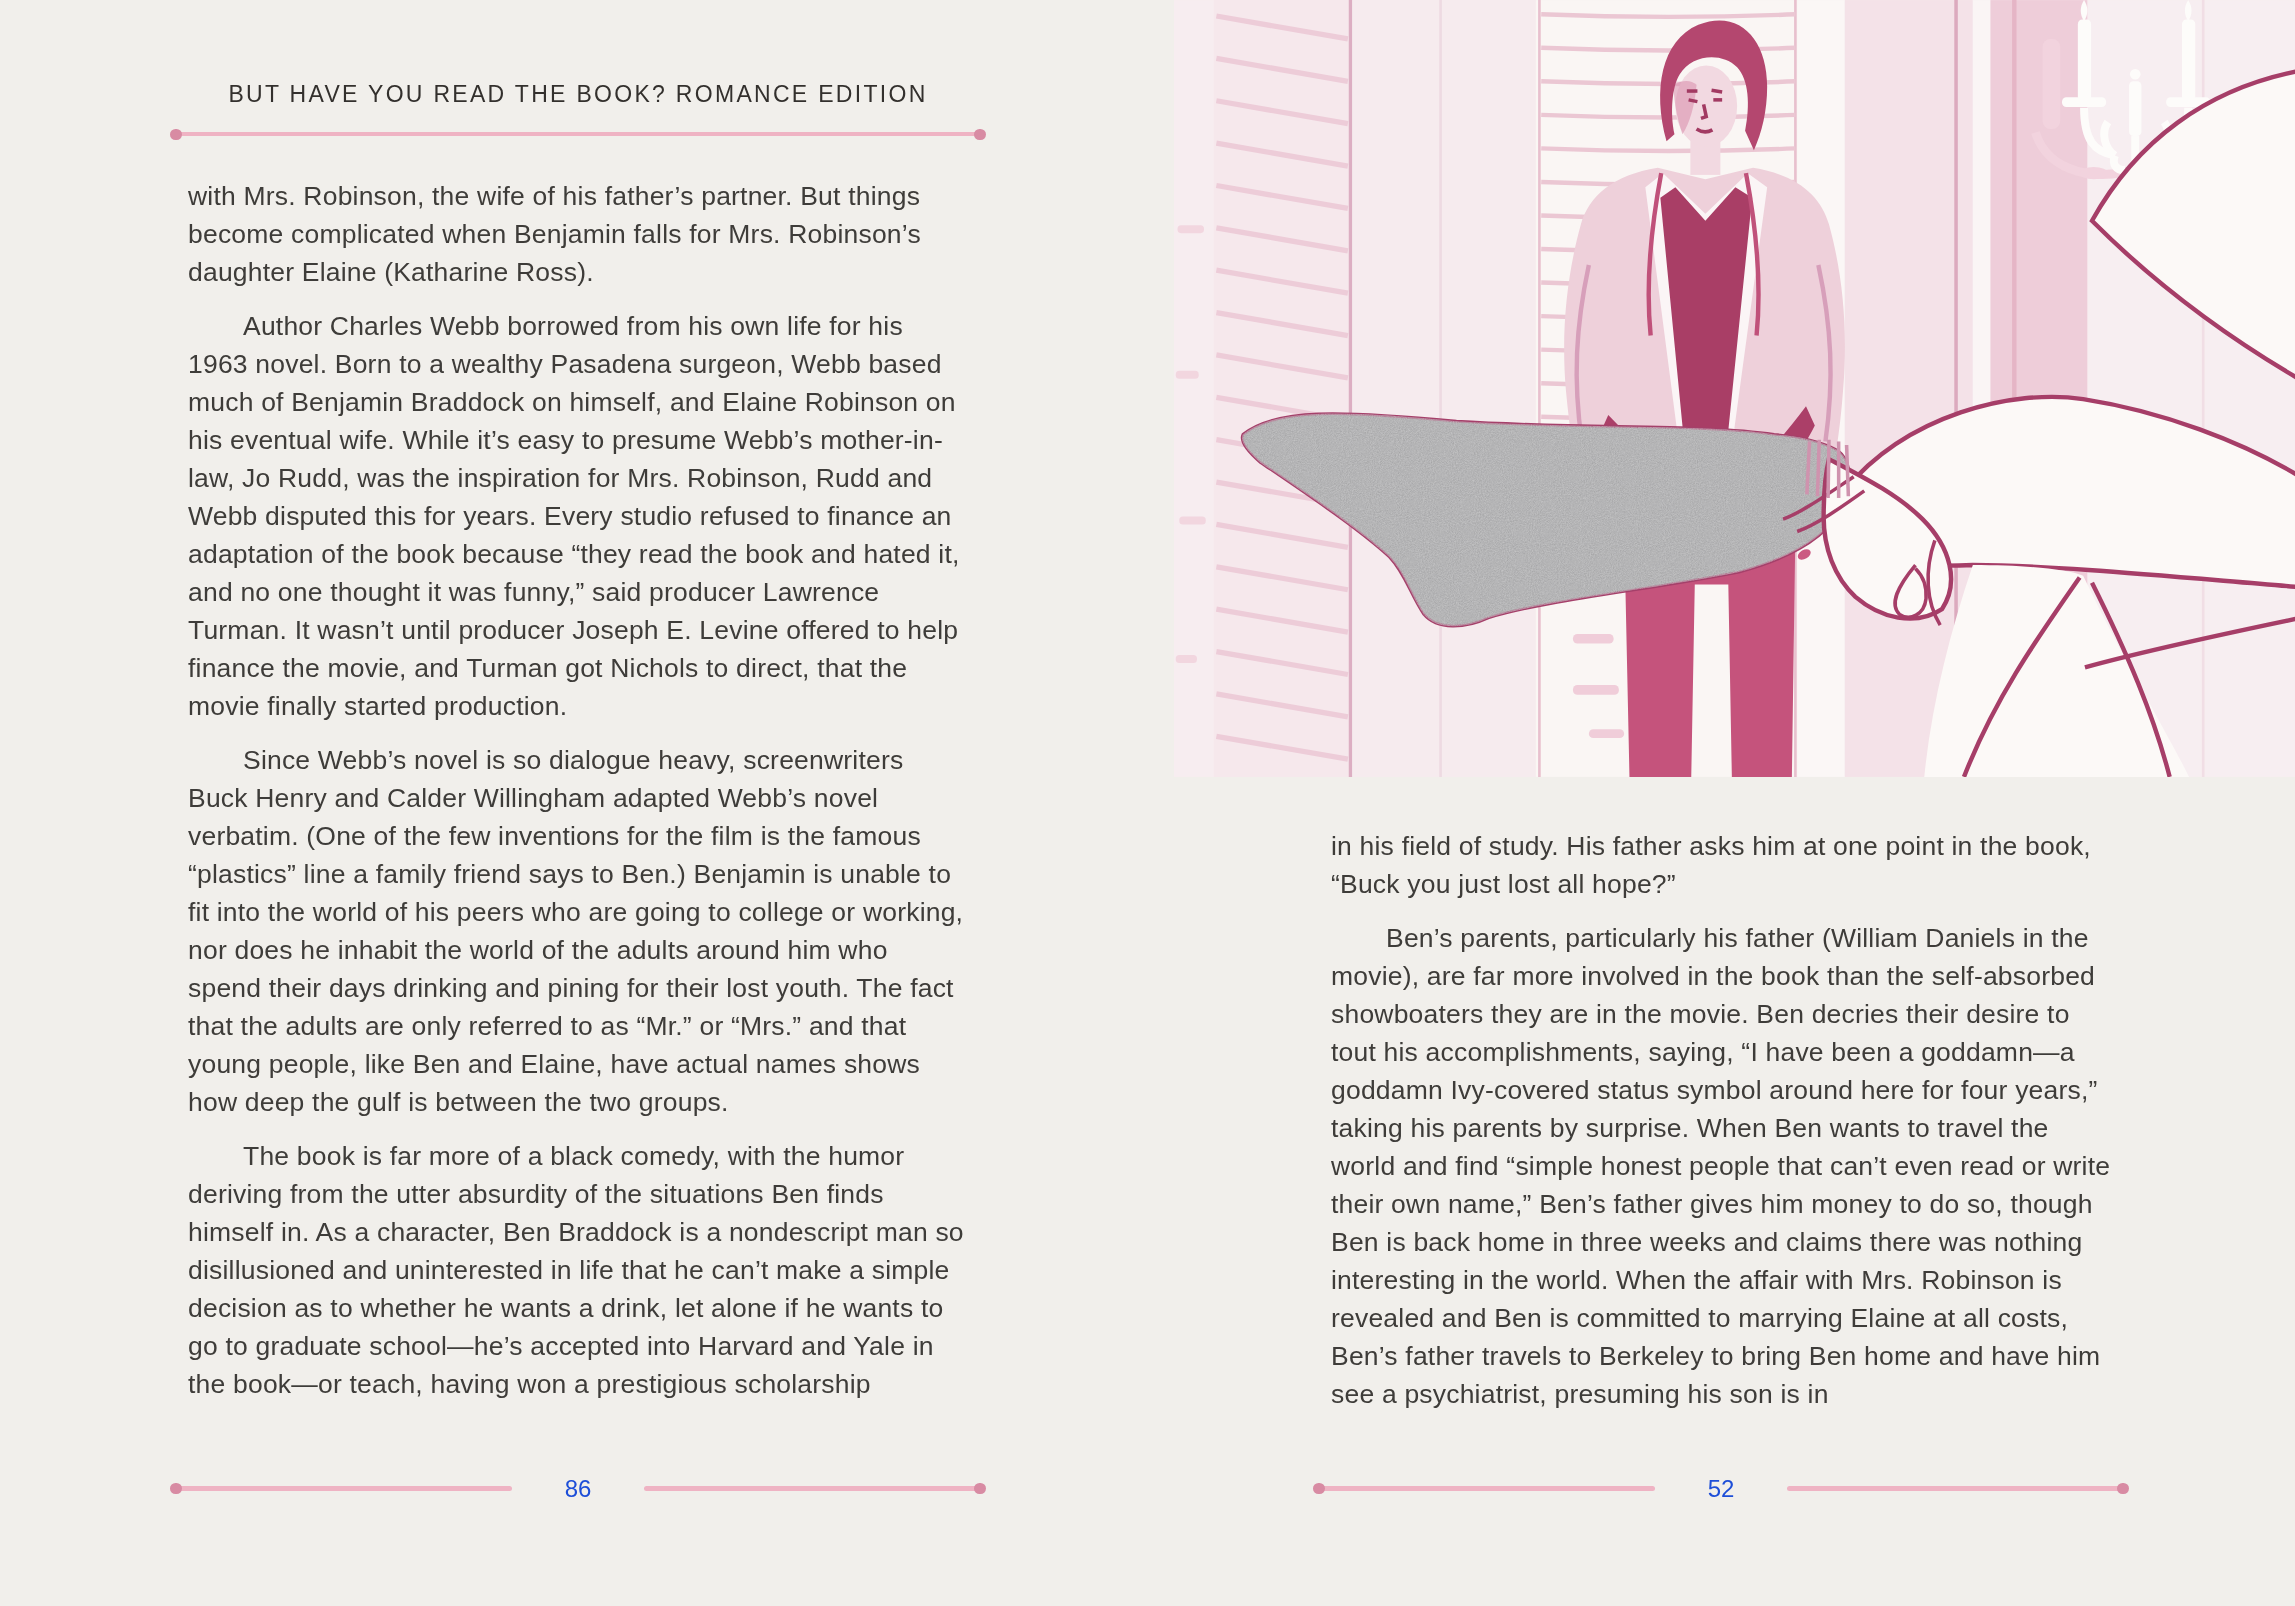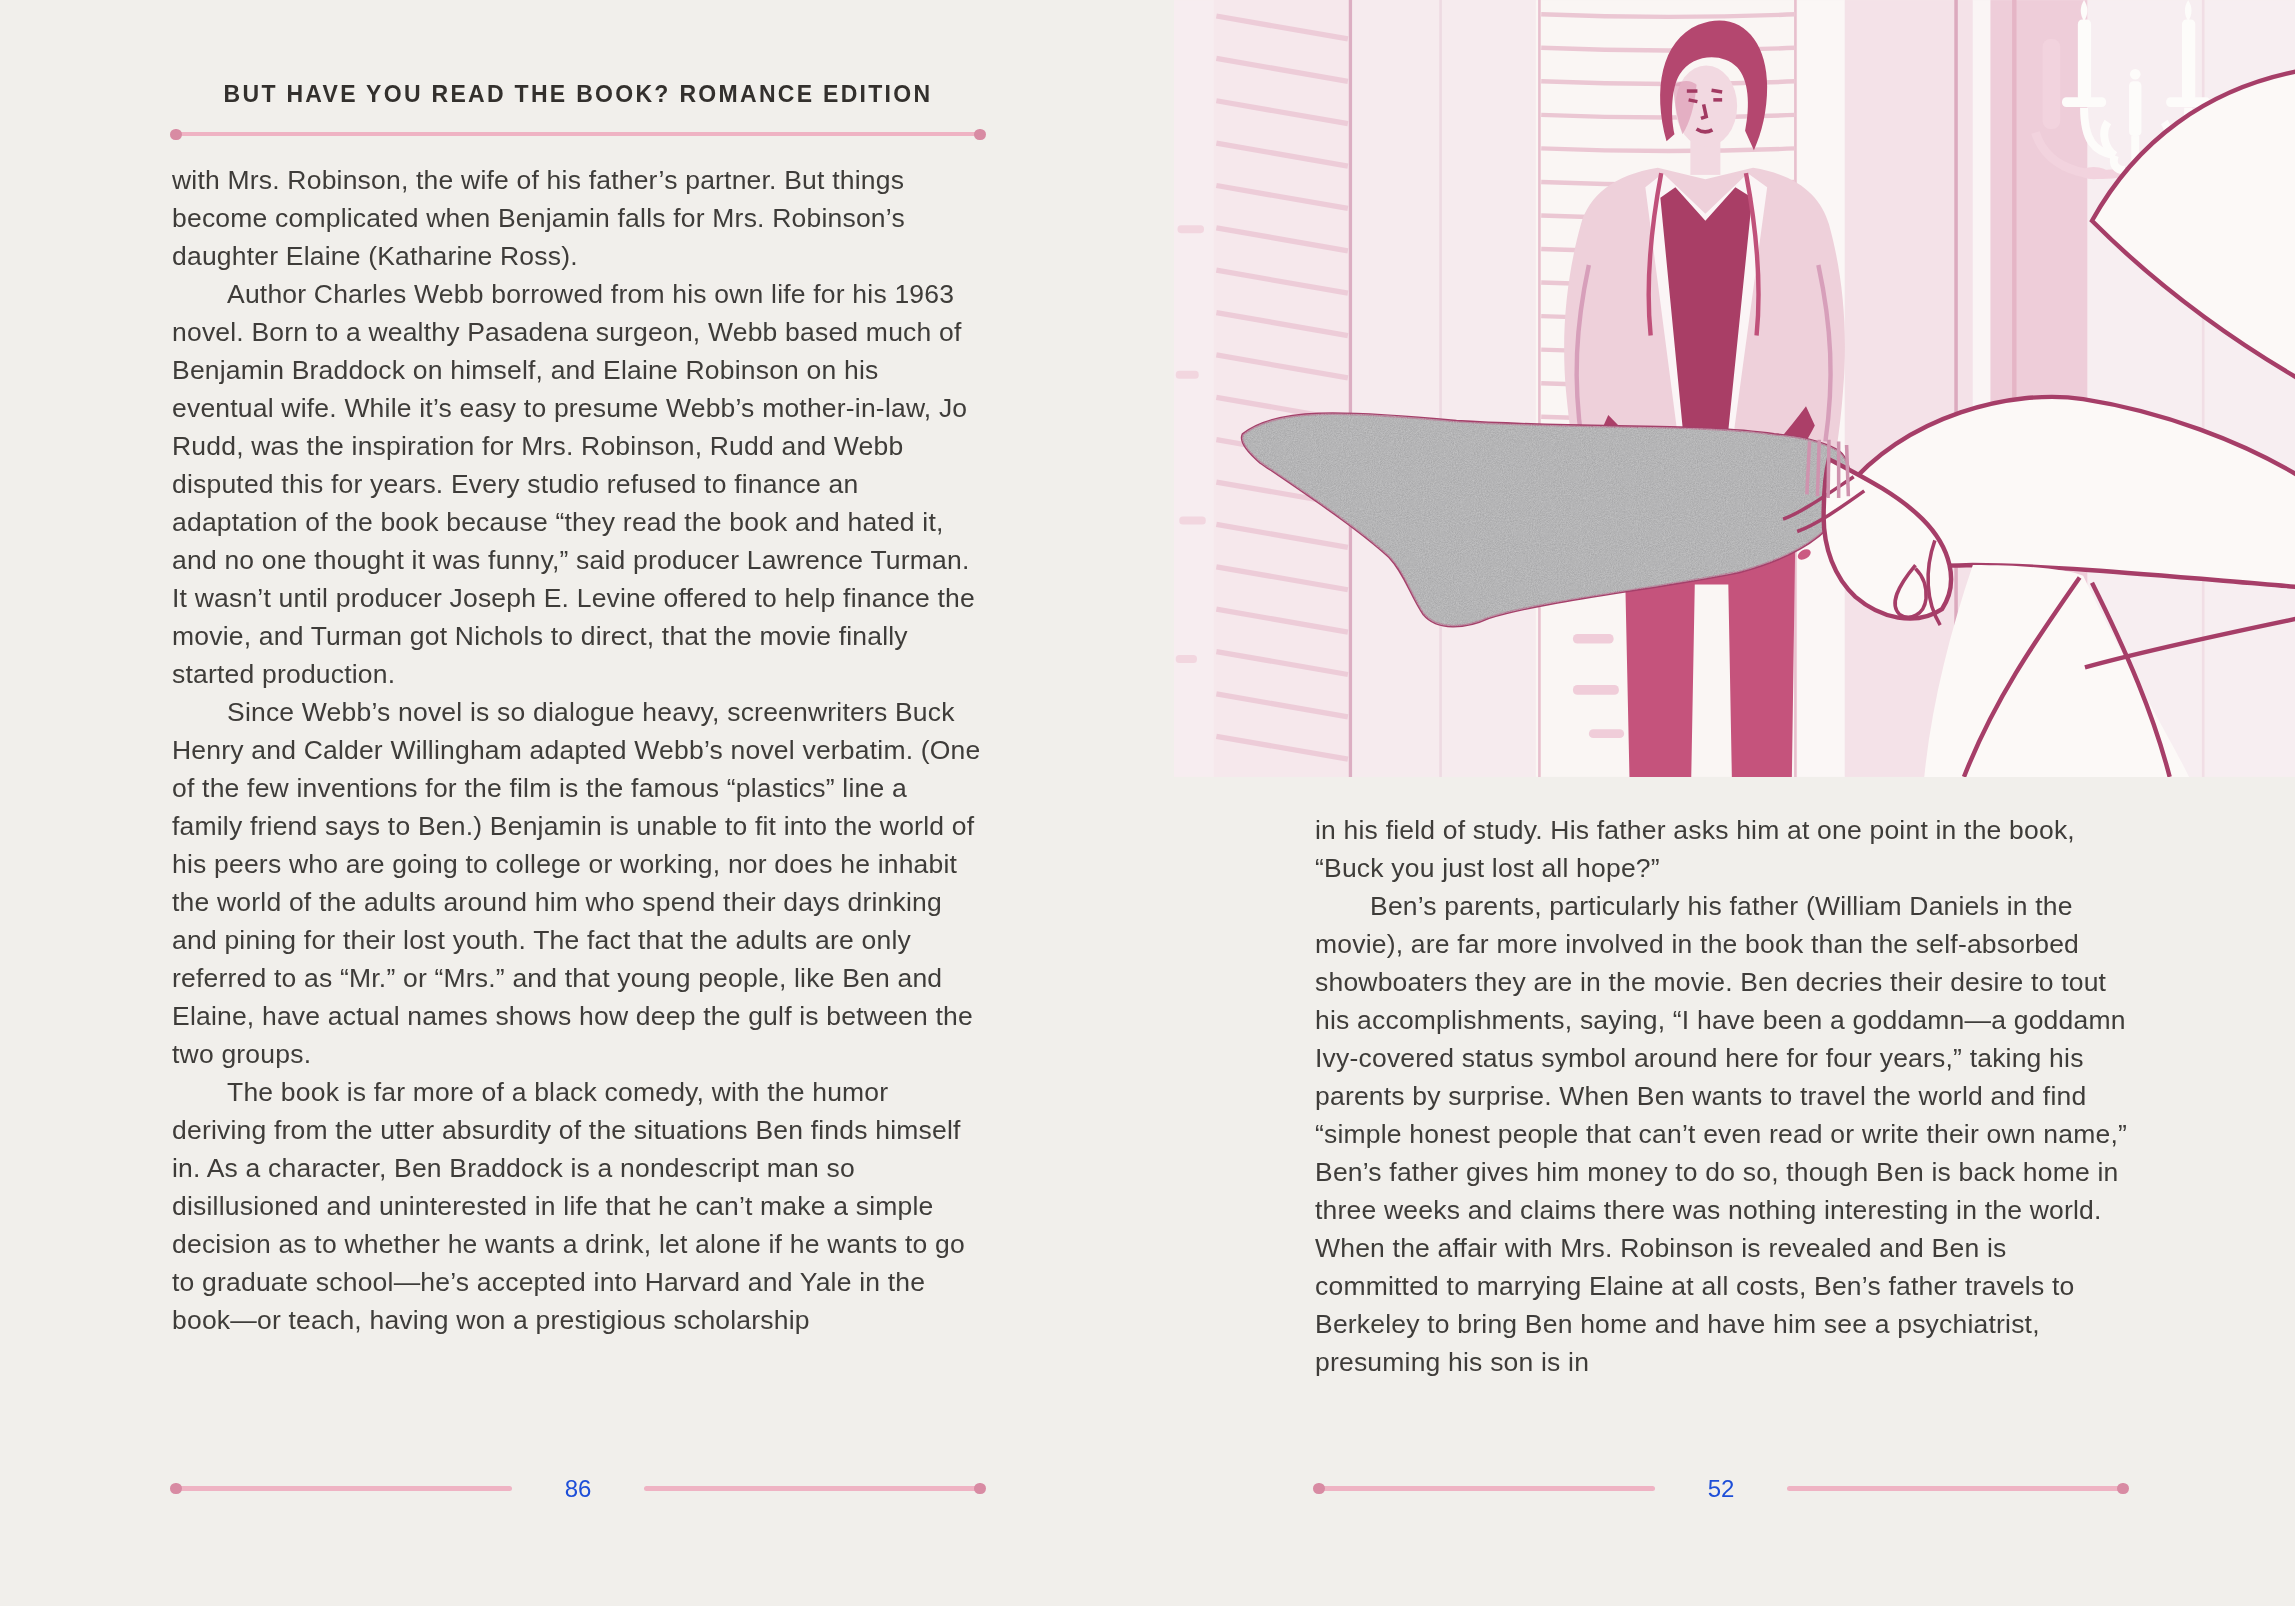--- a/index.html
+++ b/index.html
@@ -6,40 +6,40 @@
   body{
     position:relative;width:2295px;height:1607px;overflow:hidden;
     background:#f1efeb;font-family:"Liberation Sans",sans-serif;
   }
   .page{position:absolute;top:0;height:100%;width:812px}
   #left-page{left:172px}
   #right-page{left:1315px}
 
   .running-header{
     position:absolute;top:81px;left:0;right:0;text-align:center;
-    font-size:23px;font-weight:bold;letter-spacing:2.3px;color:#33302d;
+    font-size:23px;font-weight:normal;letter-spacing:2.3px;color:#33302d;
   }
   .header-rule{
     position:absolute;top:132px;left:0;right:0;height:4.4px;
     background:#efb3c3;border-radius:2.6px;
   }
   .header-rule::before,.header-rule::after{
     content:"";position:absolute;top:-3.5px;width:11.5px;height:11.5px;
     border-radius:50%;background:#d88ba3;
   }
   .header-rule::before{left:-1.8px}
   .header-rule::after{right:-1.8px}
 
   .body-text{
     position:absolute;left:0;right:0;
     font-size:26.5px;line-height:38px;color:#3e3c39;letter-spacing:0.2px;
   }
   #left-page .body-text{top:161px}
   #right-page .body-text{top:811px}
-  .body-text p{margin:0}
+  .body-text p{margin:16px}
   p.indent{text-indent:55px}
 
   .page-footer{
     position:absolute;top:1469px;left:0;right:0;height:39px;
     display:flex;align-items:center;
   }
   .fseg{height:4.4px;background:#efb3c3;border-radius:2.6px;flex:1;position:relative}
   .fseg.start::before,.fseg.end::after{
     content:"";position:absolute;top:-3.5px;width:11.5px;height:11.5px;
     border-radius:50%;background:#d88ba3;

